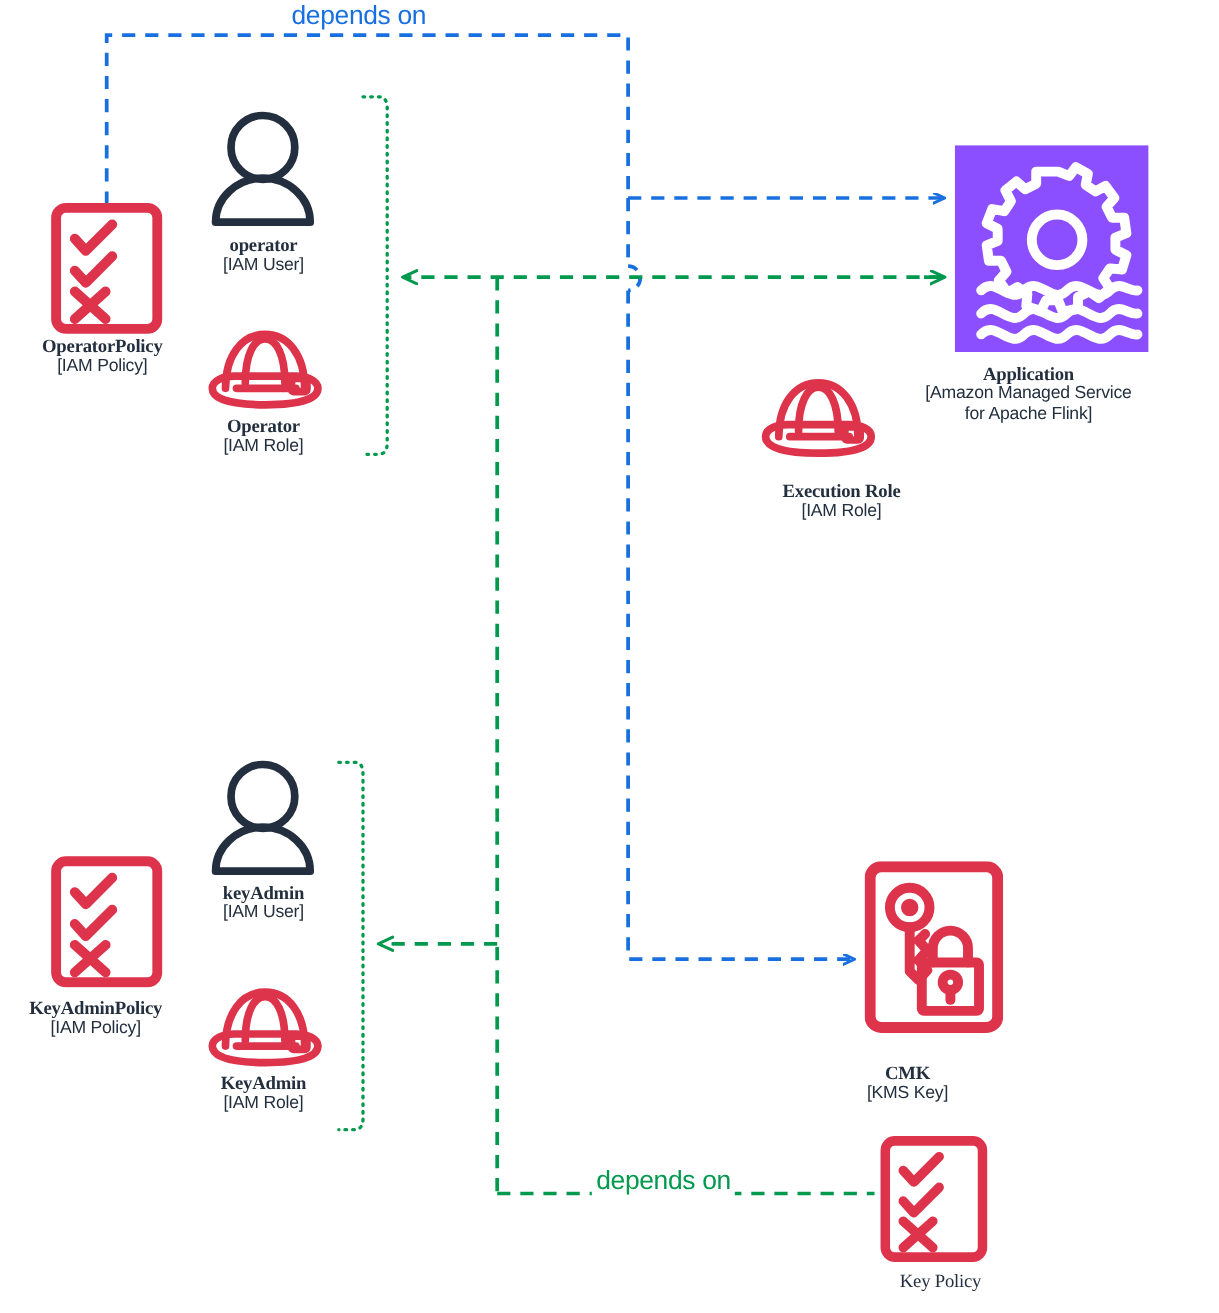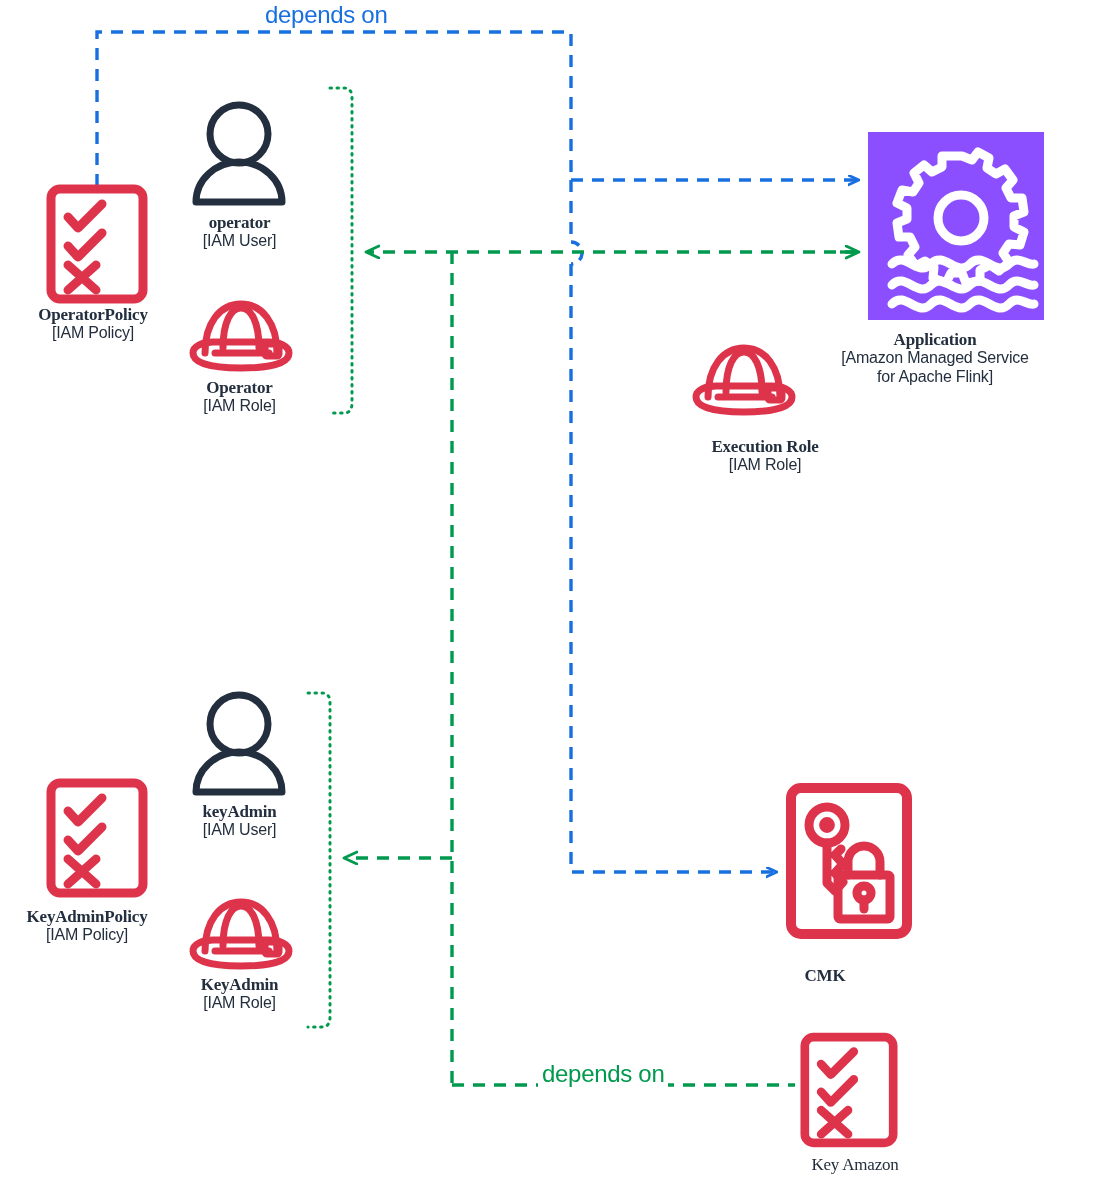--- a/index.html
+++ b/index.html
@@ -262,27 +262,28 @@
         <path d="M41,60 L41,100 L49,108 L57,99 L49,90 L57,81 L49,72 L55,66"></path>
         <path d="M62,92 L62,79 A16,16 0 0 1 94,79 L94,92"></path>
         <rect x="52" y="92" width="52" height="44" rx="2"></rect>
         <circle cx="78" cy="110" r="7"></circle>
         <path d="M78,117 L78,126"></path>
       </g>
     </svg>
   </div>
   <div class="caption cap-cmk">
     <span class="name">CMK</span>
+    <span class="kind">[KMS Key]</span>
   </div>
 
   <div class="node" style="left:800px; top:1032px;">
     <svg class="node-icon" width="98" height="116" viewBox="0 0 102 120">
       <rect x="5" y="5" width="92" height="110" rx="9" ry="9" fill="#ffffff" stroke="#DD344C" stroke-width="9"></rect>
       <path d="M22,33 L32,44 L56,20" fill="none" stroke="#DD344C" stroke-width="9" stroke-linecap="round" stroke-linejoin="round"></path>
       <path d="M22,62 L32,73 L56,49" fill="none" stroke="#DD344C" stroke-width="9" stroke-linecap="round" stroke-linejoin="round"></path>
       <path d="M22,81 L50,106 M50,81 L22,106" fill="none" stroke="#DD344C" stroke-width="9" stroke-linecap="round"></path>
     </svg>
   </div>
   <div class="caption plain cap-keypolicy">
-    <span class="name">Key Amazon</span>
+    <span class="name">Key Policy</span>
   </div>
 
 </div>
 
 </body></html>

